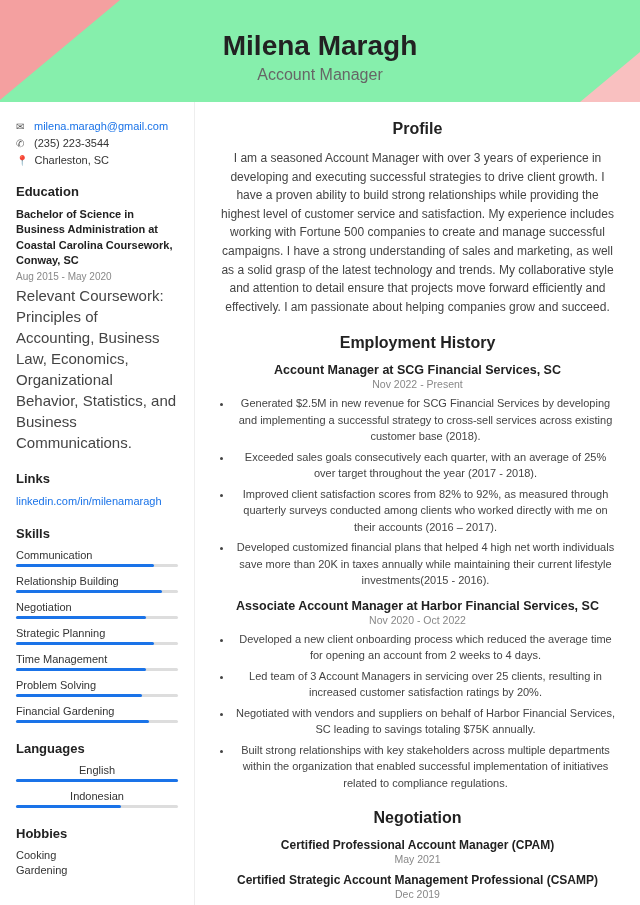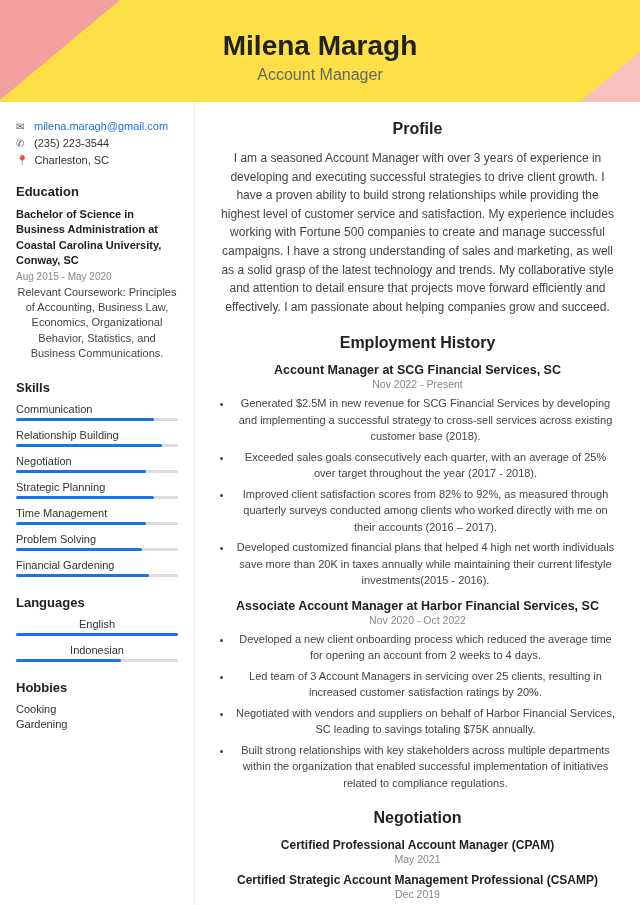--- a/index.html
+++ b/index.html
@@ -10,21 +10,21 @@
       background: #fff;
       width: 640px;
       min-height: 905px;
     }
 
     
     .header {
       position: relative;
       text-align: center;
       padding: 30px 20px 18px;
-      background: #fde047;
+      background: #86efac;
       overflow: hidden;
     }
     .header-triangle-left {
       position: absolute;
       top: 0; left: 0;
       width: 0; height: 0;
       border-style: solid;
       border-width: 100px 120px 0 0;
       border-color: #f4a0a0 transparent transparent transparent;
     }
@@ -104,24 +104,23 @@
       color: #222;
       line-height: 1.4;
       margin-bottom: 2px;
     }
     .education-date {
       font-size: 10px;
       color: #888;
       margin-bottom: 3px;
     }
     .education-coursework {
-      font-size: 11px;
+      font-size: 15px;
       color: #444;
       line-height: 1.4;
-      text-align: center;
     }
 
     .links-item {
       color: #1a73e8;
       font-size: 11px;
       text-decoration: none;
     }
 
     
     .skill-item {
@@ -256,25 +255,29 @@
         <span>(235) 223-3544</span>
       </div>
       <div class="contact-item">
         <span class="contact-icon">📍</span>
         <span>Charleston, SC</span>
       </div>
     </div>
 
     <div class="sidebar-section">
       <div class="sidebar-section-title">Education</div>
-      <div class="education-degree">Bachelor of Science in Business Administration at Coastal Carolina University, Conway, SC</div>
+      <div class="education-degree">Bachelor of Science in Business Administration at Coastal Carolina Coursework, Conway, SC</div>
       <div class="education-date">Aug 2015 - May 2020</div>
       <div class="education-coursework">Relevant Coursework: Principles of Accounting, Business Law, Economics, Organizational Behavior, Statistics, and Business Communications.</div>
     </div>
 
+    <div class="sidebar-section">
+      <div class="sidebar-section-title">Links</div>
+      <a class="links-item" href="#">linkedin.com/in/milenamaragh</a>
+    </div>
 
     <div class="sidebar-section">
       <div class="sidebar-section-title">Skills</div>
       <div id="skills-container">
           <div class="skill-item">
     <div class="skill-name">Communication</div>
     <div class="skill-bar-bg">
       <div class="skill-bar-fill" style="width:85%"></div>
     </div>
   </div>

